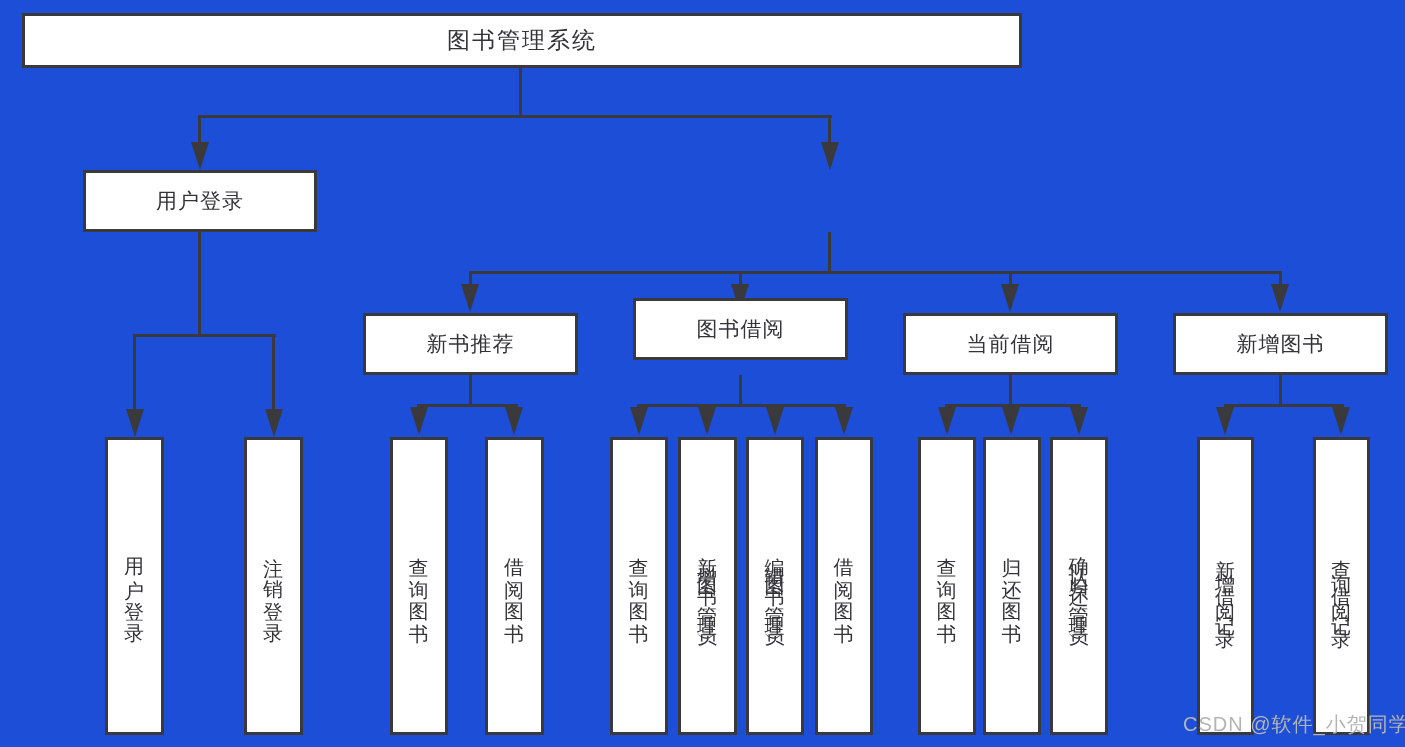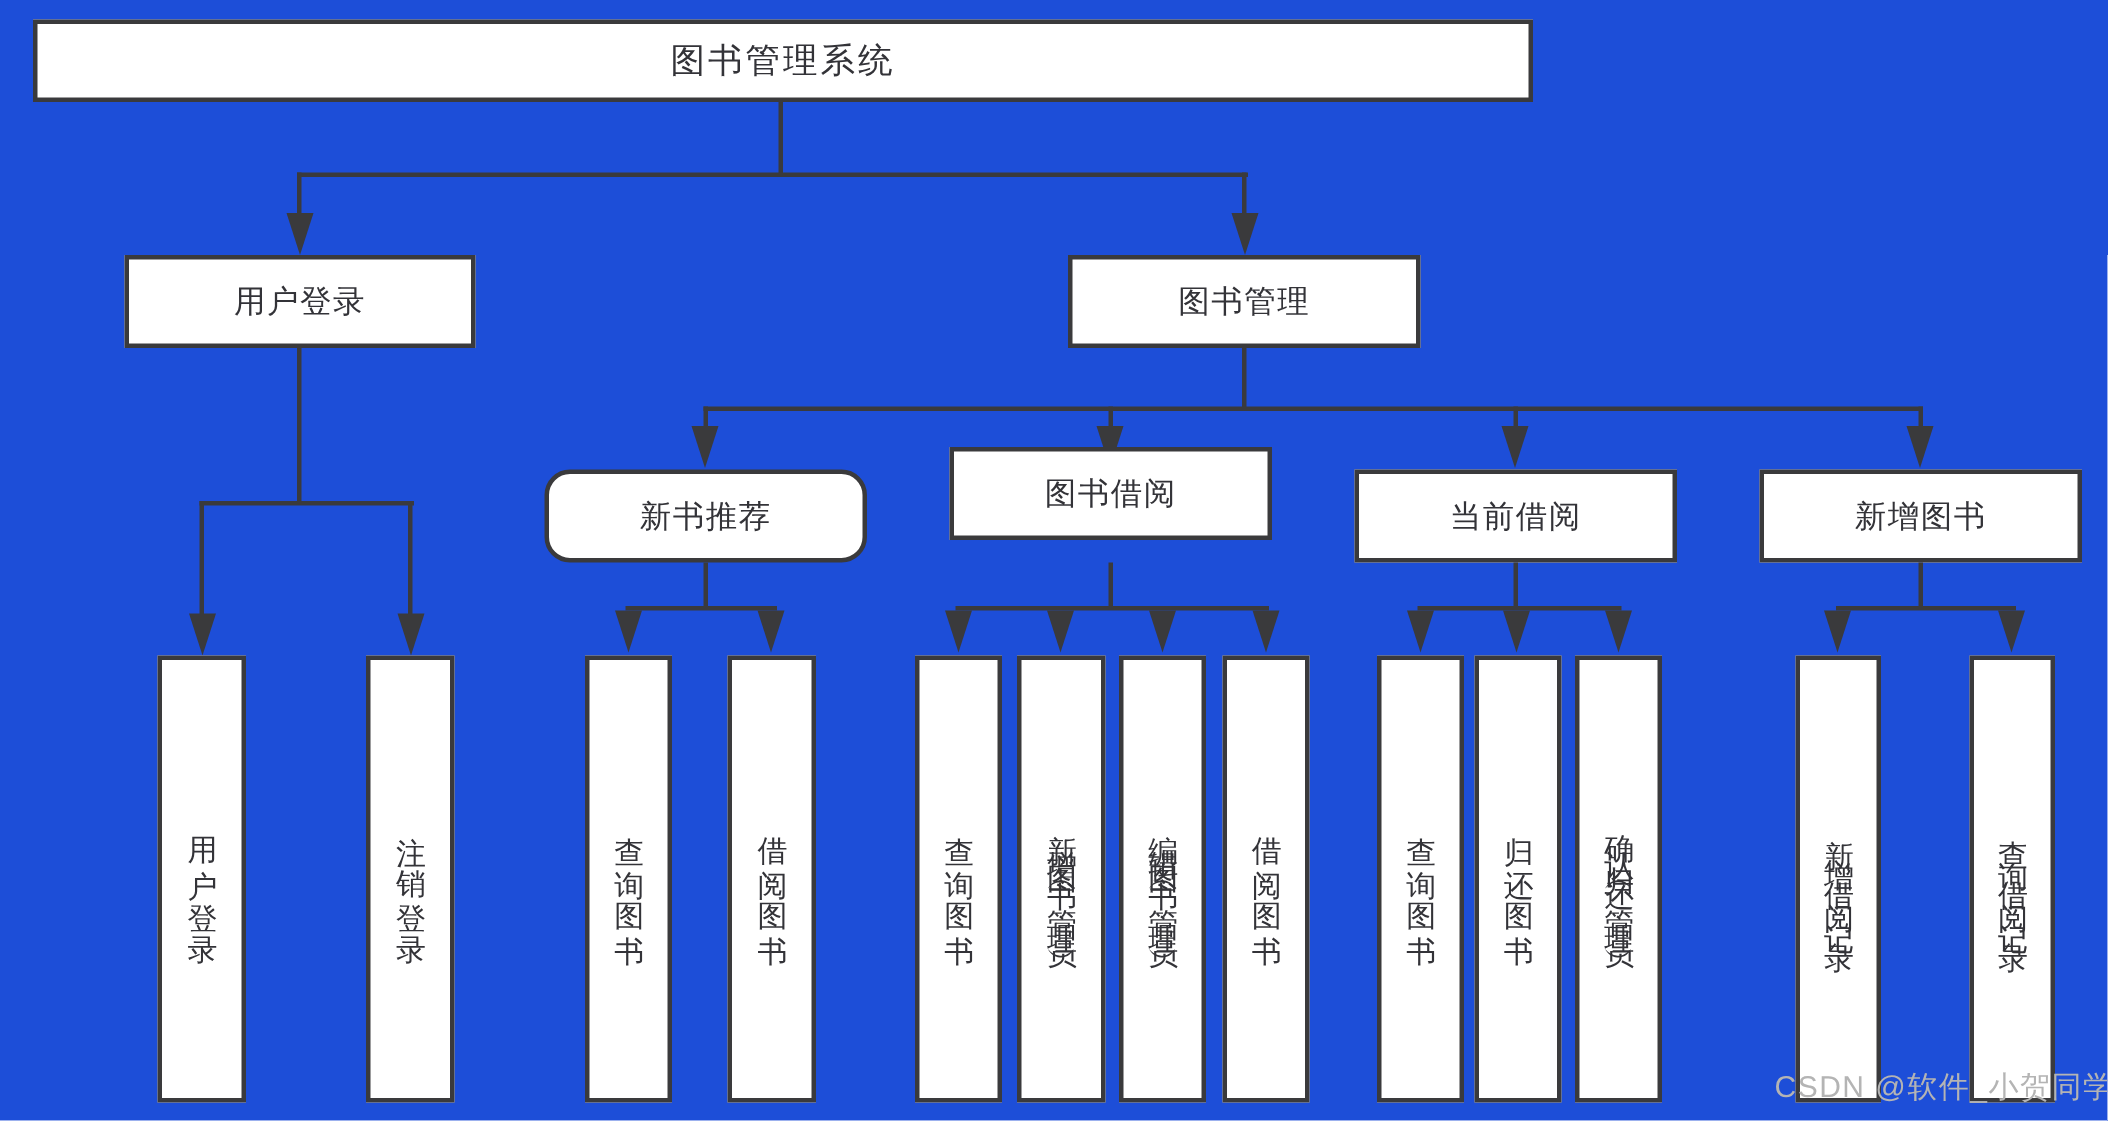--- a/index.html
+++ b/index.html
@@ -65,43 +65,40 @@
   <div class="line" style="left:519px; top:66px; width:3px; height:51px;"></div>
   <div class="line" style="left:198px; top:115px; width:634px; height:3px;"></div>
   <div class="line" style="left:198px; top:115px; width:3px; height:30px;"></div>
   <div class="arrow" style="left:191px; top:142px;"></div>
   <div class="line" style="left:828px; top:115px; width:3px; height:30px;"></div>
   <div class="arrow" style="left:821px; top:142px;"></div>
 
   <div class="box" style="left:83px; top:170px; width:234px; height:62px;">
     <span class="hlabel">用户登录</span>
   </div>
-  <div class="box" style="left:712px; top:170px; width:235px; height:62px;">
-    <span class="hlabel">图书管理</span>
-  </div>
 
   <div class="line" style="left:198px; top:232px; width:3px; height:104px;"></div>
   <div class="line" style="left:133px; top:334px; width:143px; height:3px;"></div>
   <div class="line" style="left:133px; top:334px; width:3px; height:77px;"></div>
   <div class="arrow" style="left:126px; top:409px;"></div>
   <div class="line" style="left:272px; top:334px; width:3px; height:77px;"></div>
   <div class="arrow" style="left:265px; top:409px;"></div>
 
   <div class="line" style="left:828px; top:232px; width:3px; height:41px;"></div>
   <div class="line" style="left:469px; top:271px; width:813px; height:3px;"></div>
   <div class="line" style="left:469px; top:271px; width:3px; height:17px;"></div>
   <div class="arrow" style="left:461px; top:284px;"></div>
   <div class="line" style="left:739px; top:271px; width:3px; height:17px;"></div>
   <div class="arrow" style="left:731px; top:284px;"></div>
   <div class="line" style="left:1009px; top:271px; width:3px; height:17px;"></div>
   <div class="arrow" style="left:1001px; top:284px;"></div>
   <div class="line" style="left:1279px; top:271px; width:3px; height:17px;"></div>
   <div class="arrow" style="left:1271px; top:284px;"></div>
 
-  <div class="box" style="left:363px; top:313px; width:215px; height:62px;border-radius:17px;">
+  <div class="box" style="left:363px; top:313px; width:215px; height:62px;">
     <span class="hlabel">新书推荐</span>
   </div>
   <div class="box" style="left:633px; top:298px; width:215px; height:62px;">
     <span class="hlabel">图书借阅</span>
   </div>
   <div class="box" style="left:903px; top:313px; width:215px; height:62px;">
     <span class="hlabel">当前借阅</span>
   </div>
   <div class="box" style="left:1173px; top:313px; width:215px; height:62px;">
     <span class="hlabel">新增图书</span>

